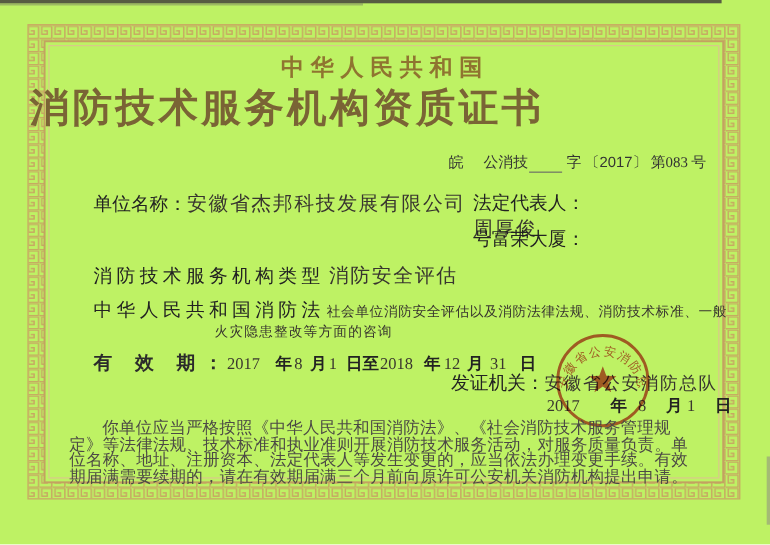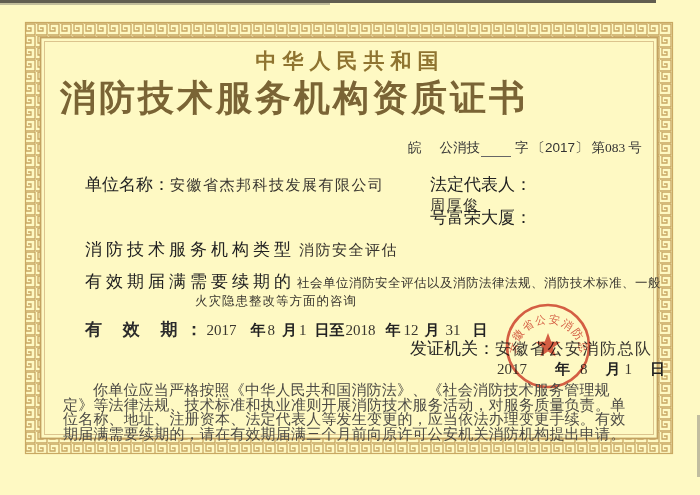--- a/index.html
+++ b/index.html
@@ -1,52 +1,52 @@
 <!DOCTYPE html>
 <html><head>
 <meta charset="utf-8">
 <style>
   * { margin:0; padding:0; box-sizing:border-box; }
   html,body { background:#ffffff; }
   .page {
     position:relative; width:700px; height:495px; overflow:hidden;
-    background:#fef9c3;
+    background:#bef264;
     font-family:"Liberation Sans","DejaVu Sans",sans-serif;
     color:#2b2b2b;
   }
   
   .artifact-top { position:absolute; left:0; top:0; width:656px; height:3px; background:#45433c; opacity:.85; }
   .artifact-top2 { position:absolute; left:0; top:3px; width:330px; height:2px; background:#6a675e; opacity:.4; }
   .artifact-right { position:absolute; left:697px; top:415px; width:3px; height:62px; background:#8e8c84; opacity:.55; }
 
   .frame { position:absolute; left:0; top:0; }
 
   .national-title {
     position:absolute; left:0; top:47px; width:700px; text-align:center;
     font-size:21px; font-weight:bold; letter-spacing:6px; color:#8f7430;
   }
   .cert-title {
-    position:absolute; left:0; top:74px; width:588px; text-align:center;
-    font-size:36px; font-weight:bold; letter-spacing:3px; color:#7a6435;
+    position:absolute; left:0; top:74px; width:588px; text-align:left;
+    font-size:36px; font-weight:bold; letter-spacing:3px; color:#7a6435;padding-left:27px;
   }
 
   .cert-no {
     position:absolute; left:408px; top:139px; display:flex; align-items:flex-end;
     font-size:13.5px; color:#333;
   }
   .cert-no .region { margin-right:18px; }
   .cert-no .blank { display:inline-block; width:30px; border-bottom:1px solid #666; height:14px; margin:0 1px; }
   .cert-no .piece { margin-left:3px; }
   .cert-no .serial { font-family:"Liberation Serif","DejaVu Serif",serif; }
 
   .lbl { font-weight:normal; font-size:17px; color:#222; white-space:nowrap; }
   .lbl.wide { letter-spacing:4px; }
   .val {
     font-family:"Liberation Serif","DejaVu Serif",serif;
-    font-size:15px; color:#38352f; letter-spacing:1.5px; white-space:nowrap;
+    font-size:18px; color:#38352f; letter-spacing:1.5px; white-space:nowrap;
   }
   .row { position:absolute; display:flex; align-items:baseline; }
   .row-unit   { left:85px;  top:173px; }
   .row-rep    { left:430px; top:173px;flex-direction:column; }
   .row-addr   { left:85px;  top:206px; }
   .row-level  { left:430px; top:206px; }
   .row-type   { left:85px;  top:238px; }
   .row-scope  { left:85px;  top:270px; }
   .scope-val  { font-size:12.5px; letter-spacing:0.5px;text-align:right; }
   .scope-line2 { position:absolute; left:195px; top:293px; font-family:"Liberation Serif","DejaVu Serif",serif; font-size:12.5px; letter-spacing:1px; color:#38352f; }
@@ -117,21 +117,21 @@
   <div class="row row-level">
     <span class="lbl">号富荣大厦：</span>
   </div>
 
   <div class="row row-type">
     <span class="lbl wide">消防技术服务机构类型</span>
     <span class="val" style="margin-left:4px;">消防安全评估</span>
   </div>
 
   <div class="row row-scope">
-    <span class="lbl wide">有效期届满需要续期的</span>
+    <span class="lbl wide">中华人民共和国消防法</span>
     <span class="val scope-val" style="margin-left:2px;">社会单位消防安全评估以及消防法律法规、消防技术标准、一般</span>
   </div>
   <div class="scope-line2">火灾隐患整改等方面的咨询</div>
 
   <div class="row row-valid">
     <span class="vlabel">有 效 期：</span>
     <span class="num" style="margin-left:-4px;">2017</span>
     <span class="pre" style="margin-left:14px;">年</span>
     <span class="num" style="margin-left:2px;">8</span>
     <span class="pre" style="margin-left:7px;">月</span>

